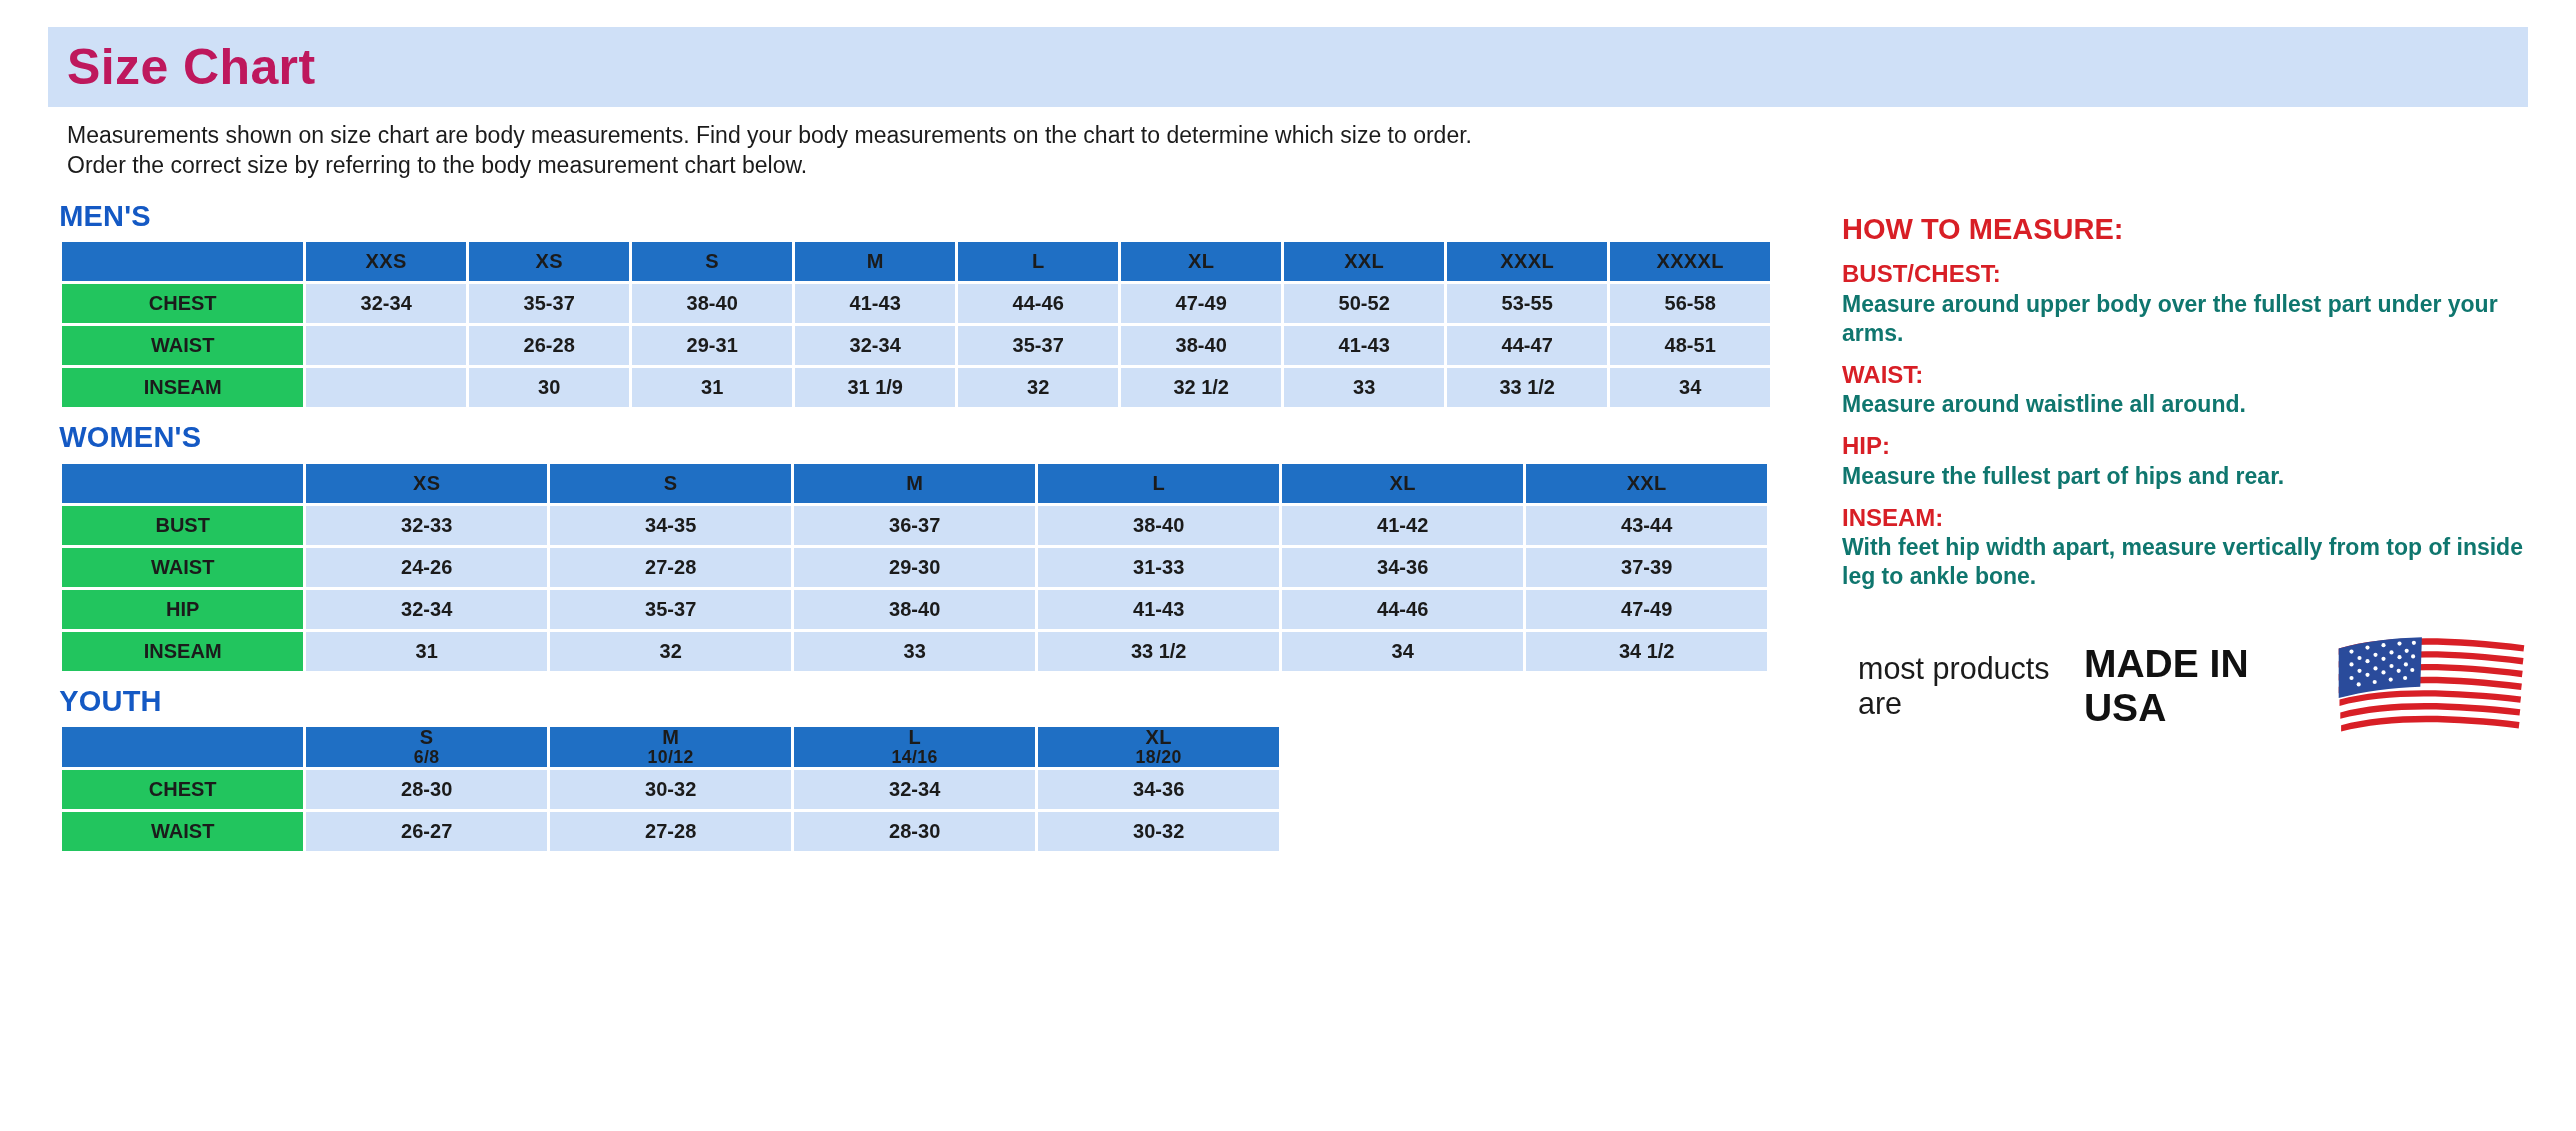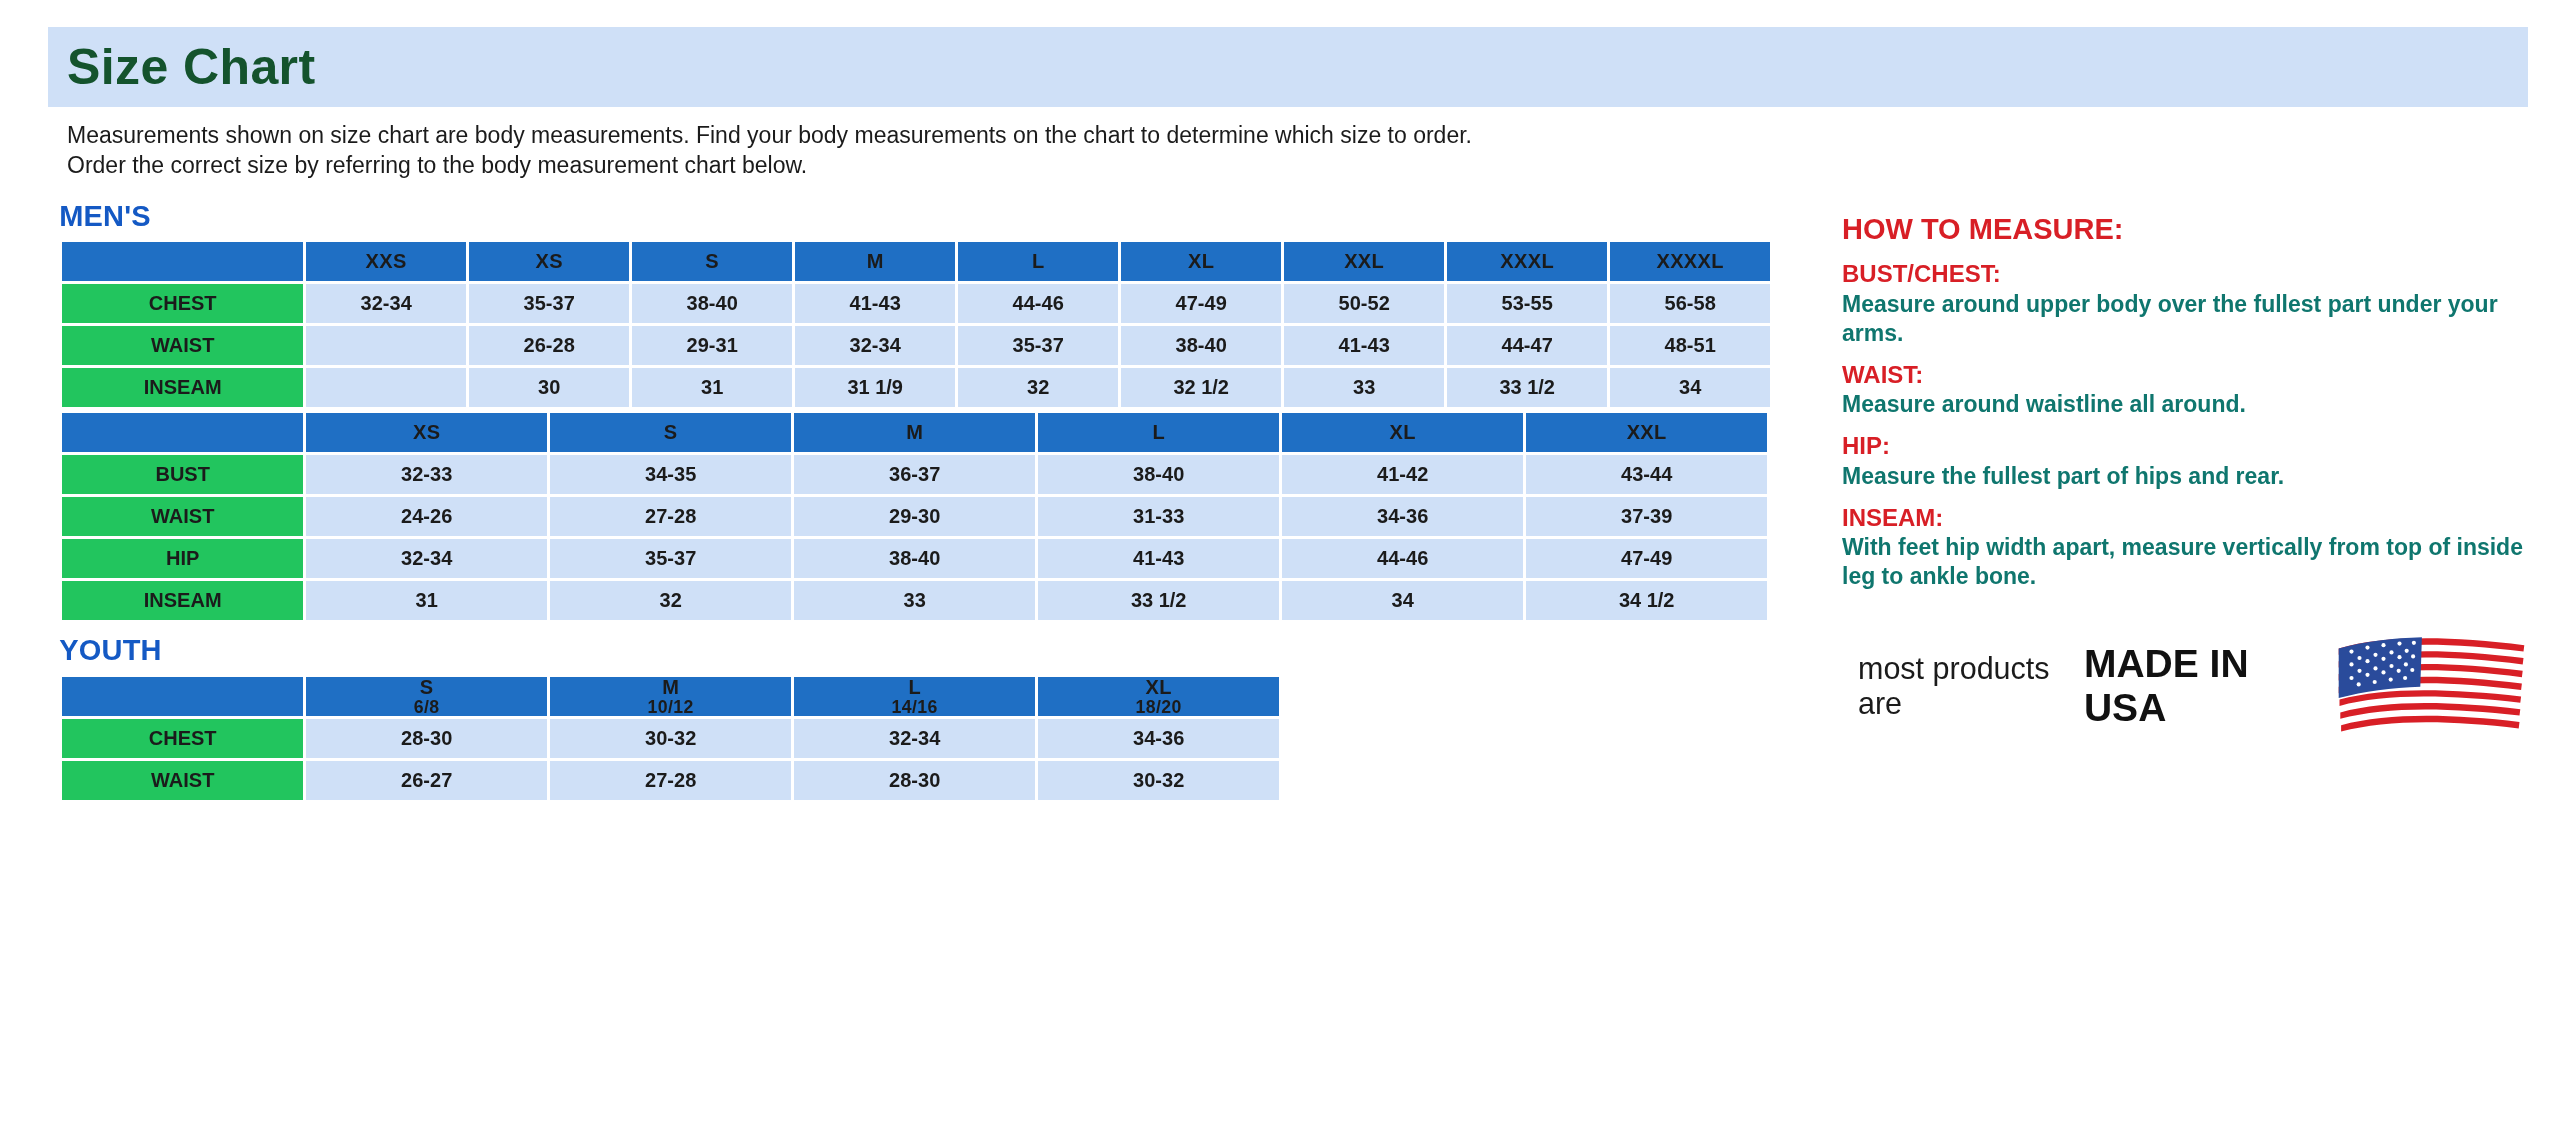--- a/index.html
+++ b/index.html
@@ -25,21 +25,21 @@
   
   .banner {
     background: #cfe0f7;
     height: 80px;
     display: flex;
     align-items: center;
     padding-left: 19px;
     box-sizing: border-box;
   }
   .banner-title {
-    color: #14532d;
+    color: #be185d;
     font-size: 50px;
     font-weight: bold;
     letter-spacing: 0.4px;
   }
 
   .intro {
     margin-top: 13px;
     margin-left: 19px;
     font-size: 23px;
     line-height: 1.32;
@@ -246,20 +246,21 @@
             <td class="val">31 1/9</td>
             <td class="val">32</td>
             <td class="val">32 1/2</td>
             <td class="val">33</td>
             <td class="val">33 1/2</td>
             <td class="val">34</td>
           </tr>
         </tbody>
       </table>
 
+      <div class="section-title">WOMEN'S</div>
       <table class="size womens">
         <colgroup>
           <col class="lbl">
             <col class="c">
             <col class="c">
             <col class="c">
             <col class="c">
             <col class="c">
             <col class="c">
         </colgroup>

